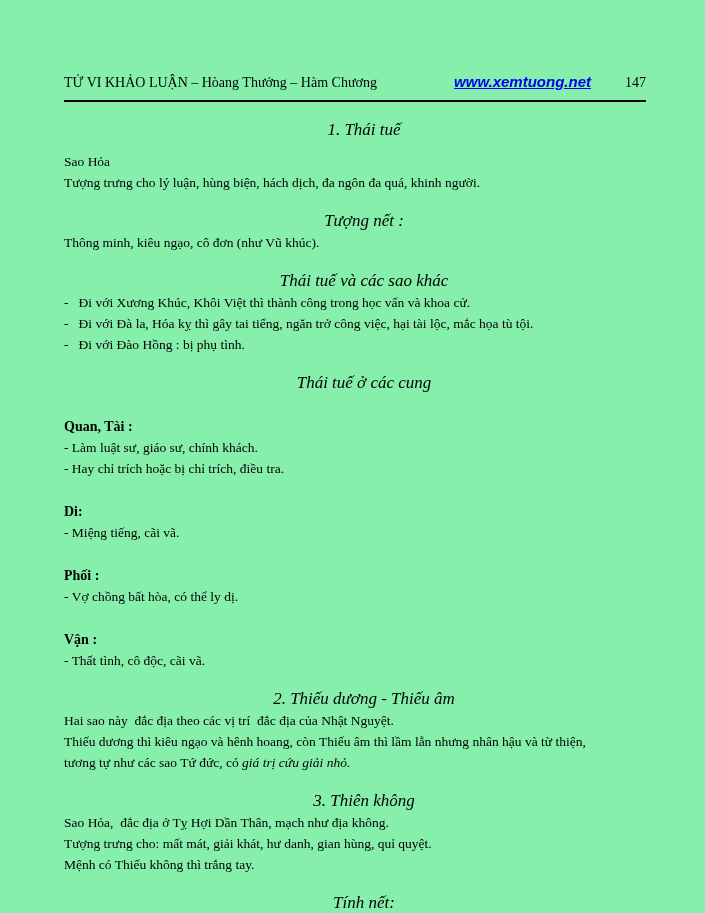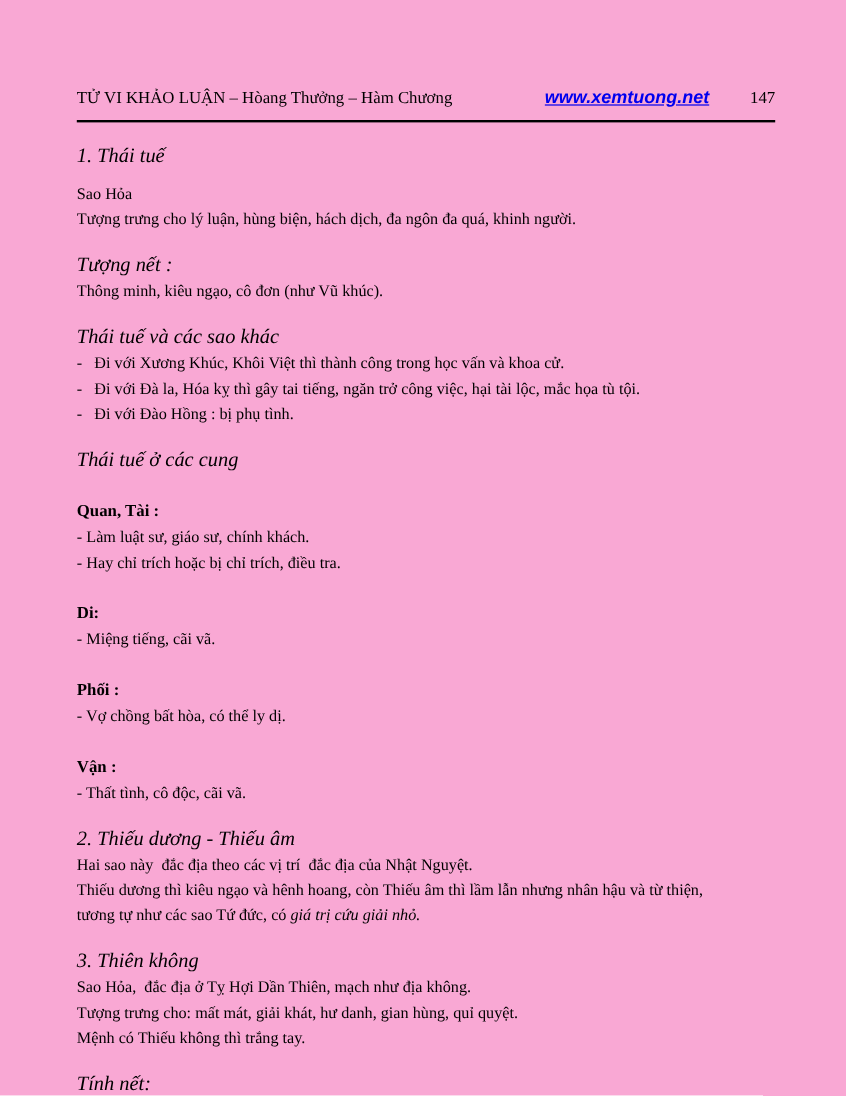--- a/index.html
+++ b/index.html
@@ -4,21 +4,21 @@
 <style>
   html, body {
     margin: 0;
     padding: 0;
     background: #ffffff;
   }
   .page {
     position: relative;
     width: 705px;
     height: 913px;
-    background: #f9a8d4;
+    background: #86efac;
     box-sizing: border-box;
     padding: 42px 22px 0 64px;
     overflow: hidden;
     font-family: "Liberation Serif", "DejaVu Serif", serif;
     color: #000000;
   }
   .header {
     display: flex;
     align-items: baseline;
     width: 582px;
@@ -47,20 +47,21 @@
   }
   .doc {
     width: 600px;
   }
   .h1 {
     font-style: italic;
     font-size: 17px;
     line-height: 22px;
     margin-top: 17px;
     white-space: pre;
+    text-align: center;
   }
   .label {
     font-weight: bold;
     font-size: 14px;
     line-height: 21px;
     margin-top: 22px;
     white-space: pre;
   }
   .p {
     font-size: 13.5px;
@@ -103,18 +104,18 @@
       <div class="p">- Miệng tiếng, cãi vã.</div>
       <div class="label">Phối :</div>
       <div class="p">- Vợ chồng bất hòa, có thể ly dị.</div>
       <div class="label">Vận :</div>
       <div class="p">- Thất tình, cô độc, cãi vã.</div>
       <div class="h1">2. Thiếu dương - Thiếu âm</div>
       <div class="p">Hai sao này  đắc địa theo các vị trí  đắc địa của Nhật Nguyệt.</div>
       <div class="p">Thiếu dương thì kiêu ngạo và hênh hoang, còn Thiếu âm thì lầm lẫn nhưng nhân hậu và từ thiện,</div>
       <div class="p"><span>tương tự như các sao Tứ đức, có </span><span class="italic-part">giá trị cứu giải nhỏ.</span></div>
       <div class="h1">3. Thiên không</div>
-      <div class="p">Sao Hỏa,  đắc địa ở Tỵ Hợi Dần Thiên, mạch như địa không.</div>
+      <div class="p">Sao Hỏa,  đắc địa ở Tỵ Hợi Dần Thân, mạch như địa không.</div>
       <div class="p">Tượng trưng cho: mất mát, giải khát, hư danh, gian hùng, quỉ quyệt.</div>
       <div class="p">Mệnh có Thiếu không thì trắng tay.</div>
       <div class="h1">Tính nết:</div>
     </main>
 </div>
 
 </body></html>

